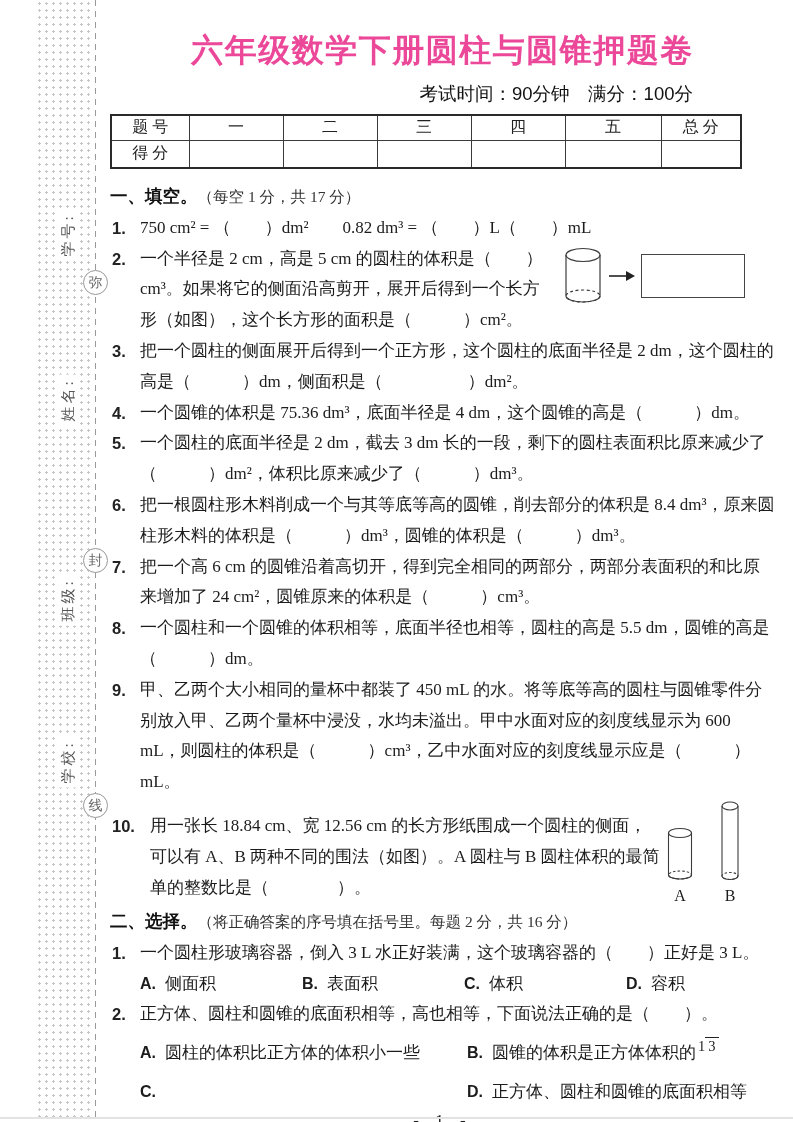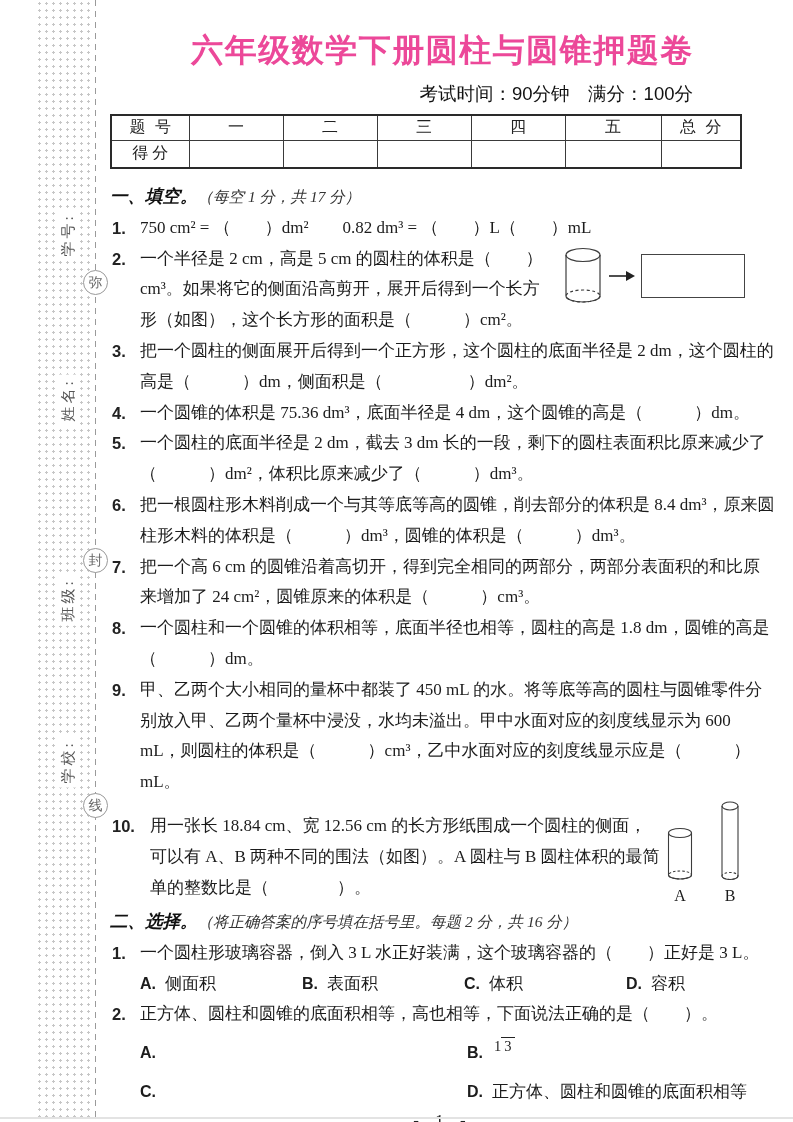--- a/index.html
+++ b/index.html
@@ -54,25 +54,25 @@
   table.score {
     margin-top: 8px; width: 630px;
     border-collapse: collapse;
     border: 2px solid #2a2a2a;
     table-layout: fixed;
   }
   table.score td {
     border: 1px solid #3a3a3a;
     text-align: center; font-size: 16px; color: #222;
   }
-  table.score tr.r1 td { height: 25px; font-family: Liberation Mono, monospace; }
+  table.score tr.r1 td { height: 25px; }
   table.score tr.r2 td { height: 28px; }
 
   .content { margin-top: 12px; font-size: 17px; line-height: 30.8px; }
-  .sec-head { clear: both; font-style: italic; }
+  .sec-head { clear: both; }
   .sec-head .h {
     font-family: "Liberation Sans", sans-serif;
     font-weight: bold; font-size: 17.5px; color: #111;
   }
   .sec-head .n { font-size: 15.5px; color: #333; }
 
   .q { position: relative; padding-left: 30px; }
   .q.q10 { padding-left: 40px; margin-top: 13px; }
   .qnum {
     position: absolute; left: 2px; top: 0;
@@ -226,21 +226,21 @@
         <span class="qtext">把一根圆柱形木料削成一个与其等底等高的圆锥，削去部分的体积是 8.4 dm³，原来圆柱形木料的体积是（　　　）dm³，圆锥的体积是（　　　）dm³。</span>
       </div>
 
       <div class="q">
         <span class="qnum">7.</span>
         <span class="qtext">把一个高 6 cm 的圆锥沿着高切开，得到完全相同的两部分，两部分表面积的和比原来增加了 24 cm²，圆锥原来的体积是（　　　）cm³。</span>
       </div>
 
       <div class="q">
         <span class="qnum">8.</span>
-        <span class="qtext">一个圆柱和一个圆锥的体积相等，底面半径也相等，圆柱的高是 1.8 dm，圆锥的高是（　　　）dm。</span>
+        <span class="qtext">一个圆柱和一个圆锥的体积相等，底面半径也相等，圆柱的高是 5.5 dm，圆锥的高是（　　　）dm。</span>
       </div>
 
       <div class="q">
         <span class="qnum">9.</span>
         <span class="qtext">甲、乙两个大小相同的量杯中都装了 450 mL 的水。将等底等高的圆柱与圆锥零件分别放入甲、乙两个量杯中浸没，水均未溢出。甲中水面对应的刻度线显示为 600 mL，则圆柱的体积是（　　　）cm³，乙中水面对应的刻度线显示应是（　　　）mL。</span>
       </div>
 
       <div class="q q10">
         <span class="qnum">10.</span>
         <div class="qtext">
@@ -304,23 +304,25 @@
       </div>
 
       <div class="q">
         <span class="qnum">2.</span>
         <span class="qtext">正方体、圆柱和圆锥的底面积相等，高也相等，下面说法正确的是（　　）。</span>
       </div>
       <div class="q">
         <div class="opt-row row-ab">
           <span class="opt w327">
               <span class="olabel">A.</span>
+              <span>圆柱的体积比正方体的体积小一些</span>
             </span>
           <span class="opt">
               <span class="olabel">B.</span>
+              <span>圆锥的体积是正方体体积的</span>
               <span class="frac"><span class="num">1</span><span class="den">3</span></span>
             </span>
         </div>
       </div>
       <div class="q">
         <div class="opt-row">
           <span class="opt w327">
               <span class="olabel">C.</span>
             </span>
           <span class="opt">

